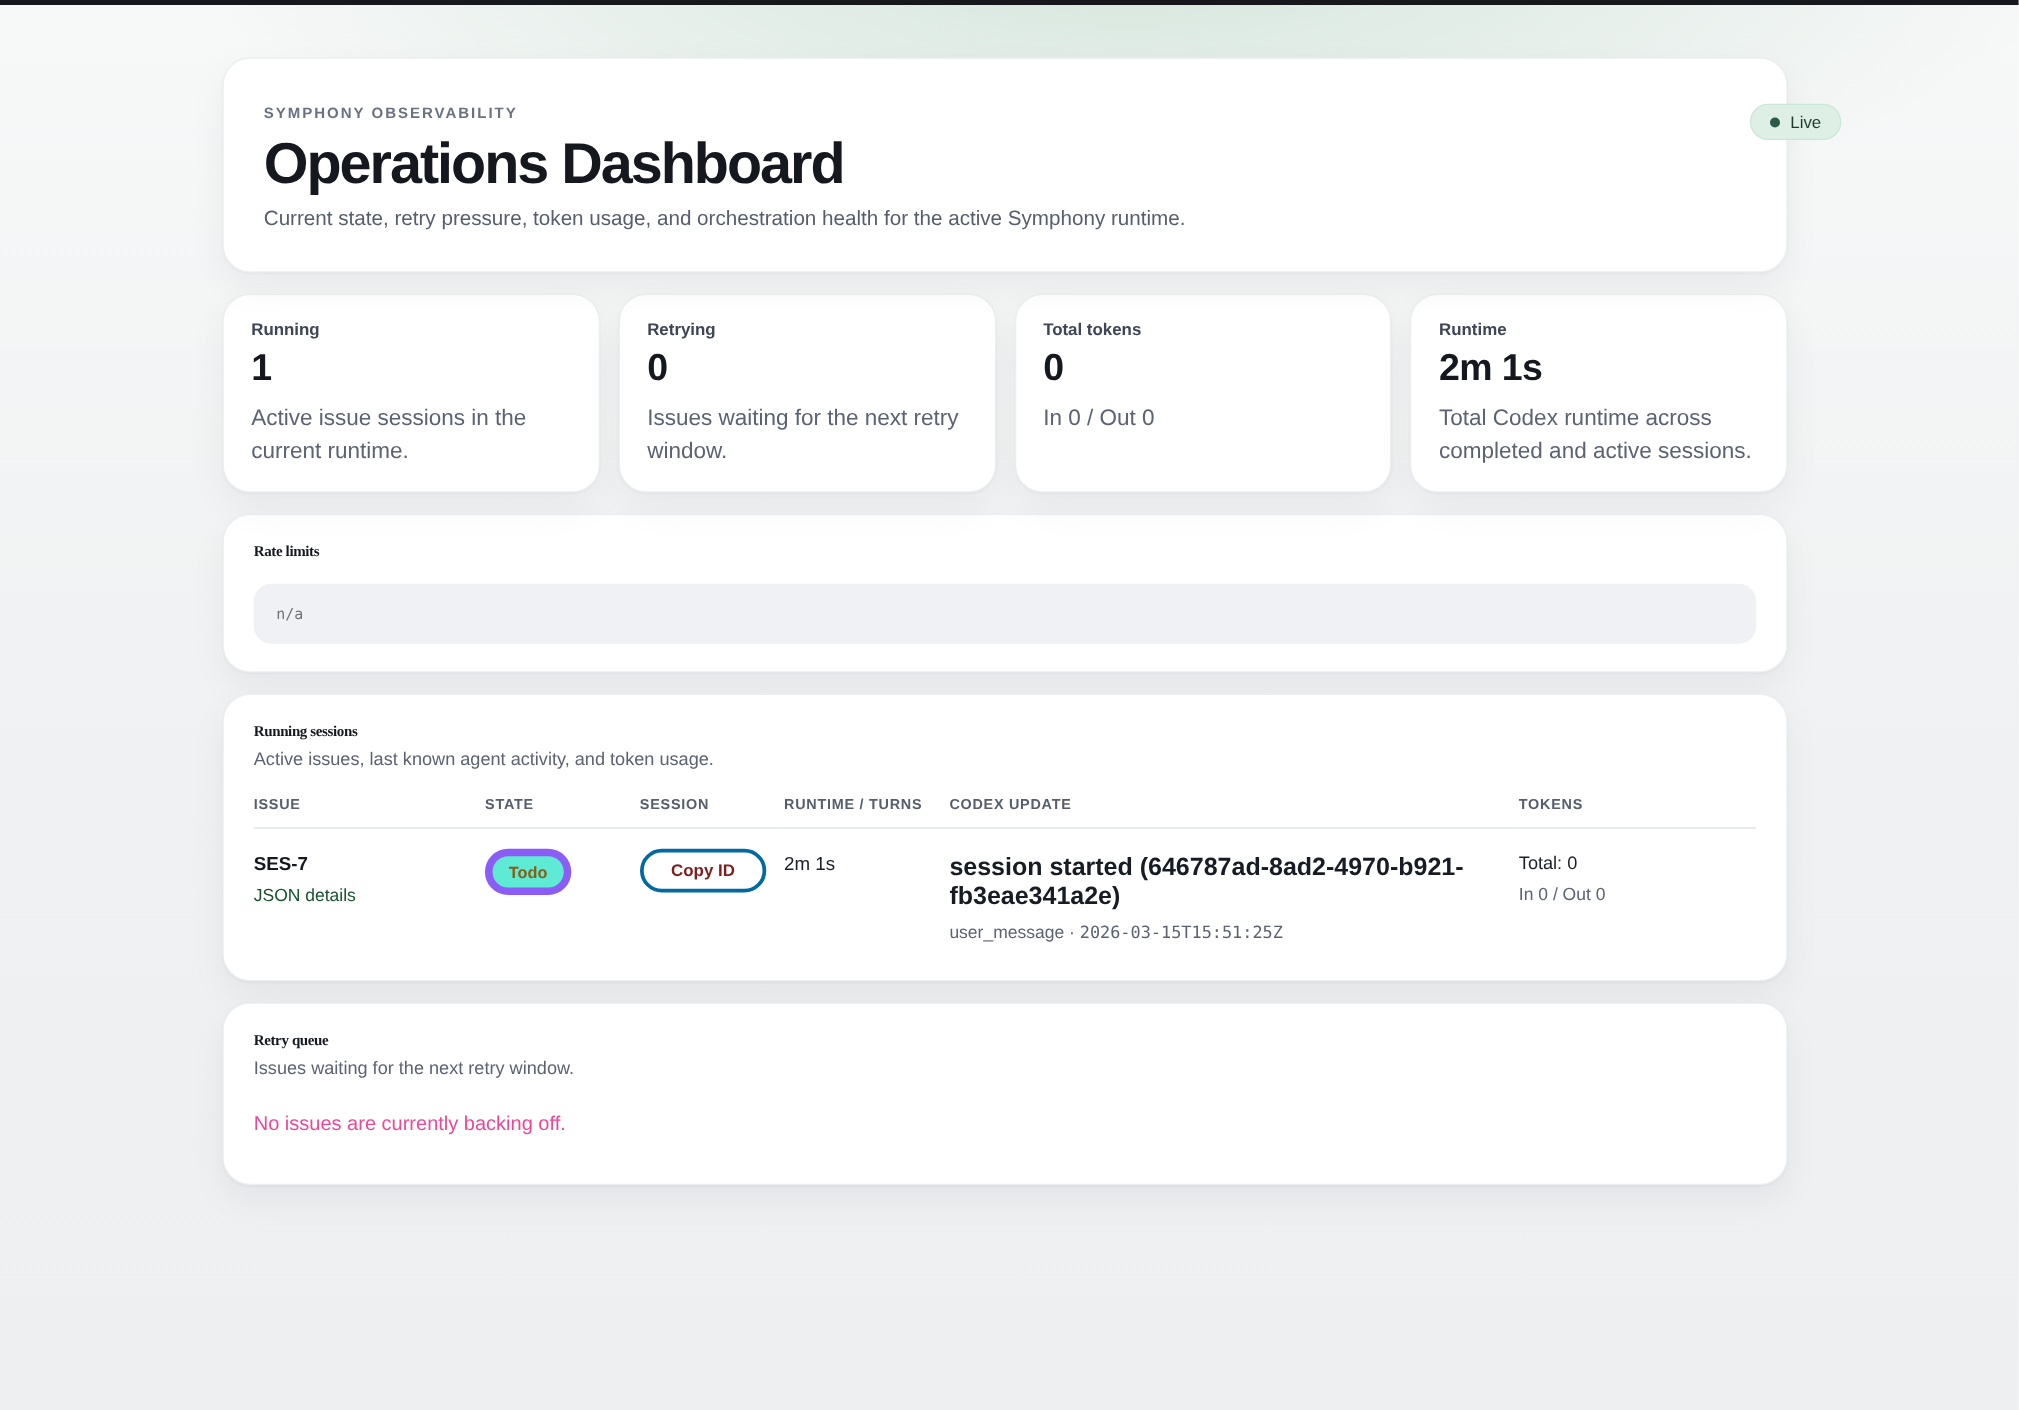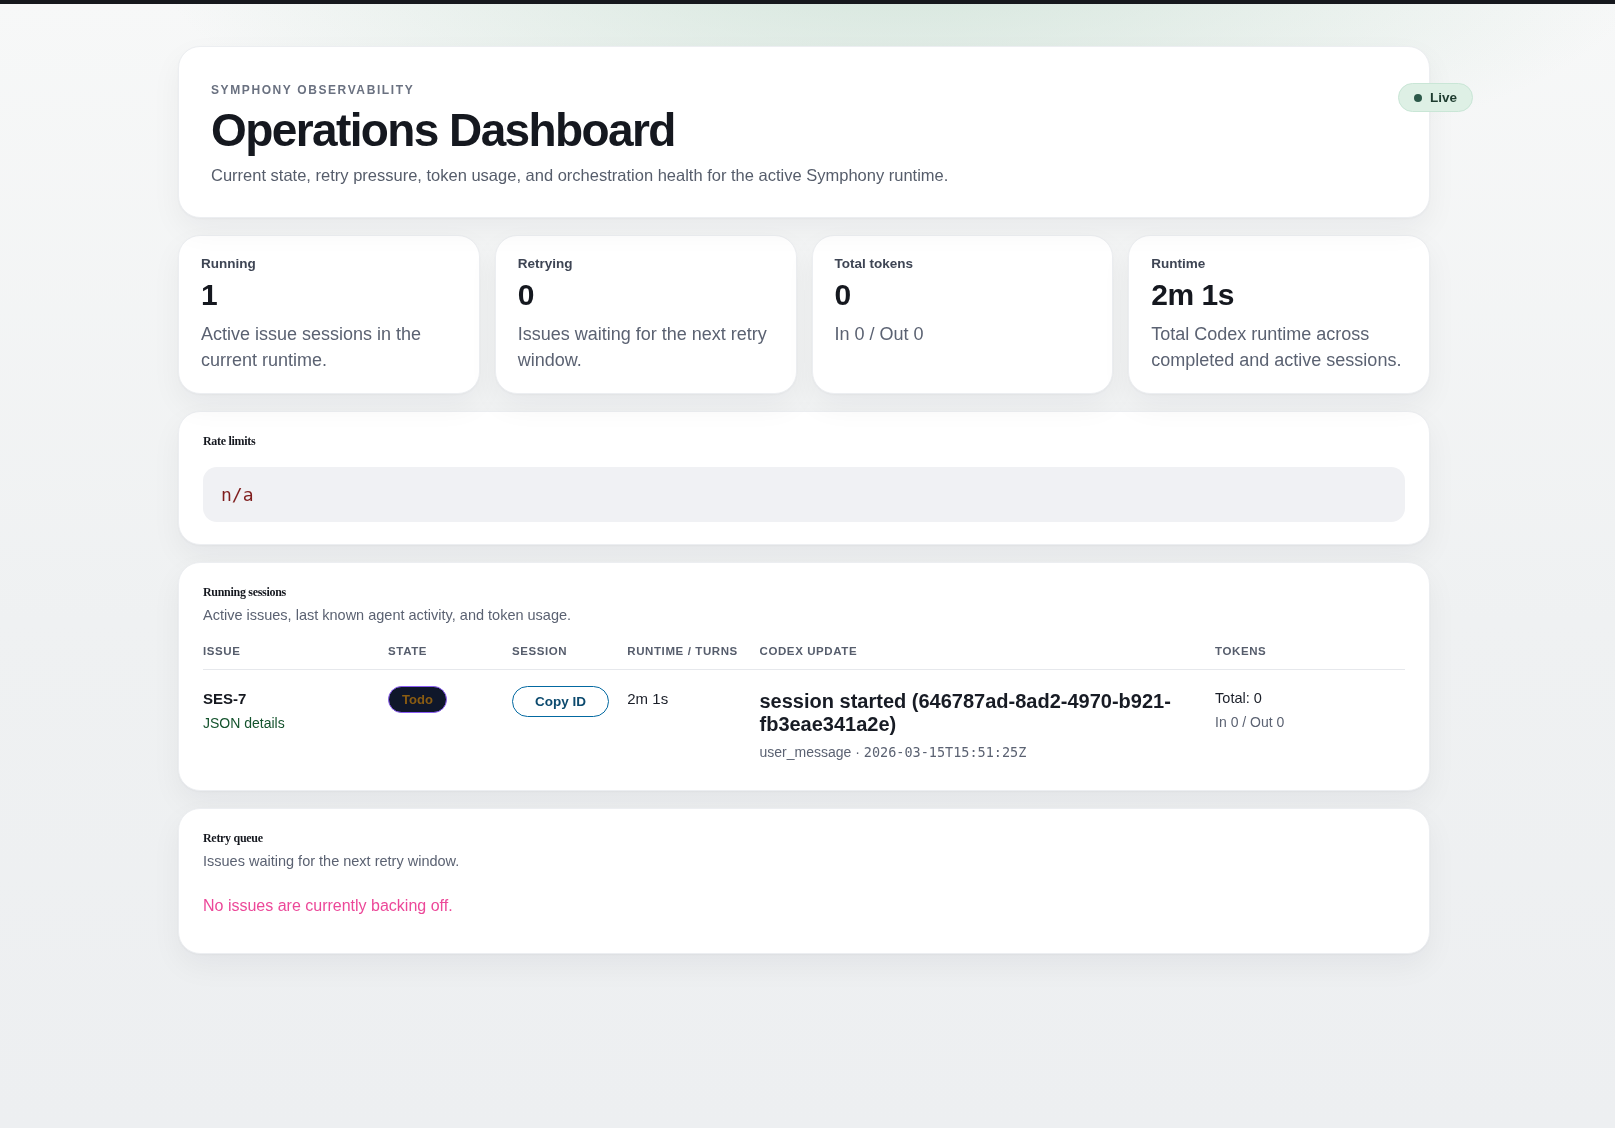--- a/index.html
+++ b/index.html
@@ -25,59 +25,59 @@
   
   .header-card { position: relative; padding: 36px 32px 30px; min-height: 172px; margin-bottom: 17px; }
   .eyebrow { font-size: 12px; font-weight: 700; letter-spacing: 1.6px; color: #6a7180; text-transform: uppercase; }
   .page-title { margin: 9px 0 0; font-size: 46px; font-weight: 700; letter-spacing: -1.6px; color: #15181f; line-height: 1.05; }
   .page-subtitle { margin: 12px 0 0; font-size: 16.5px; color: #565d6b; }
 
   .live-badge {
     position: absolute; top: 36px; right: -44px;
     display: inline-flex; align-items: center; gap: 8px;
     background: #def0e5; border: 1px solid #c9e6d6; border-radius: 999px;
-    padding: 6px 15px; font-size: 13.5px; font-weight: 700; color: #1e3c2f;
+    padding: 6px 15px; font-size: 13.5px; font-weight: 400; color: #1e3c2f;
   }
   .live-dot { width: 8px; height: 8px; border-radius: 50%; background: #2c5949; }
 
   
   .stats-row { display: flex; gap: 15px; margin-bottom: 17px; }
   .stat-card { flex: 1; padding: 20px 22px; min-height: 140px; }
   .stat-label { font-size: 13.5px; font-weight: 700; color: #3e4554; }
   .stat-value { font-size: 30px; font-weight: 700; color: #15181f; margin-top: 7px; letter-spacing: -0.5px; }
   .stat-desc { font-size: 18px; color: #5b6272; margin-top: 9px; line-height: 1.45; }
 
   
   .section-card { padding: 22px 24px; margin-bottom: 17px; }
   .section-title { margin: 0; font-size: 12px; font-weight: 700; color: #15181f; letter-spacing: -0.3px; font-family: Liberation Serif, serif; }
   .section-subtitle { margin: 7px 0 0; font-size: 14.5px; color: #5b6272; }
 
   .code-block {
     margin-top: 18px; background: #f0f1f4; border-radius: 14px;
     padding: 17px 18px; font-family: "DejaVu Sans Mono", monospace;
-    font-size: 18px; color: #7f1d1d;
+    font-size: 12px; color: #737373;
   }
 
   
   table { width: 100%; border-collapse: collapse; margin-top: 22px; }
   th {
     text-align: left; font-size: 11.5px; font-weight: 700; letter-spacing: .6px;
     color: #565d6c; padding: 0 8px 12px 0; border-bottom: 1px solid #e6e8ec; margin-left: 40px;
   }
   td { padding: 16px 8px 8px 0; vertical-align: top; }
   .issue-id { font-size: 15px; font-weight: 700; color: #15181f; padding-top: 4px; }
   .issue-link { font-size: 14px; color: #14532d; margin-top: 8px; cursor: pointer; }
   .badge-todo {
     display: inline-block; padding: 5px 13px; border-radius: 999px;
-    background: #0f172a; border: 1px solid #8b5cf6;
+    background: #5eead4; border: 6px solid #8b5cf6;
     color: #8a5c12; font-size: 13px; font-weight: 700;
   }
   .copy-btn {
-    background: #fff; border: 1px solid #0369a1; border-radius: 999px;
-    padding: 7px 22px; font-size: 13.5px; font-weight: 700; color: #0c4a6e;
+    background: #fff; border: 3px solid #0369a1; border-radius: 999px;
+    padding: 7px 22px; font-size: 13.5px; font-weight: 700; color: #7f1d1d;
     font-family: inherit; cursor: pointer;
   }
   .runtime-cell { font-size: 15px; color: #1a1e28; padding-top: 20px; }
   .update-title { font-size: 20px; font-weight: 700; color: #171b24; padding-top: 4px; }
   .update-meta { margin-top: 8px; font-size: 14px; color: #5b6272; }
   .update-meta .mono { font-family: "DejaVu Sans Mono", monospace; font-size: 13.5px; }
   .tokens-total { font-size: 14.5px; color: #1a1e28; padding-top: 4px; }
   .tokens-detail { font-size: 14px; color: #5b6272; margin-top: 8px; }
 
   .retry-card { min-height: 124px; }

